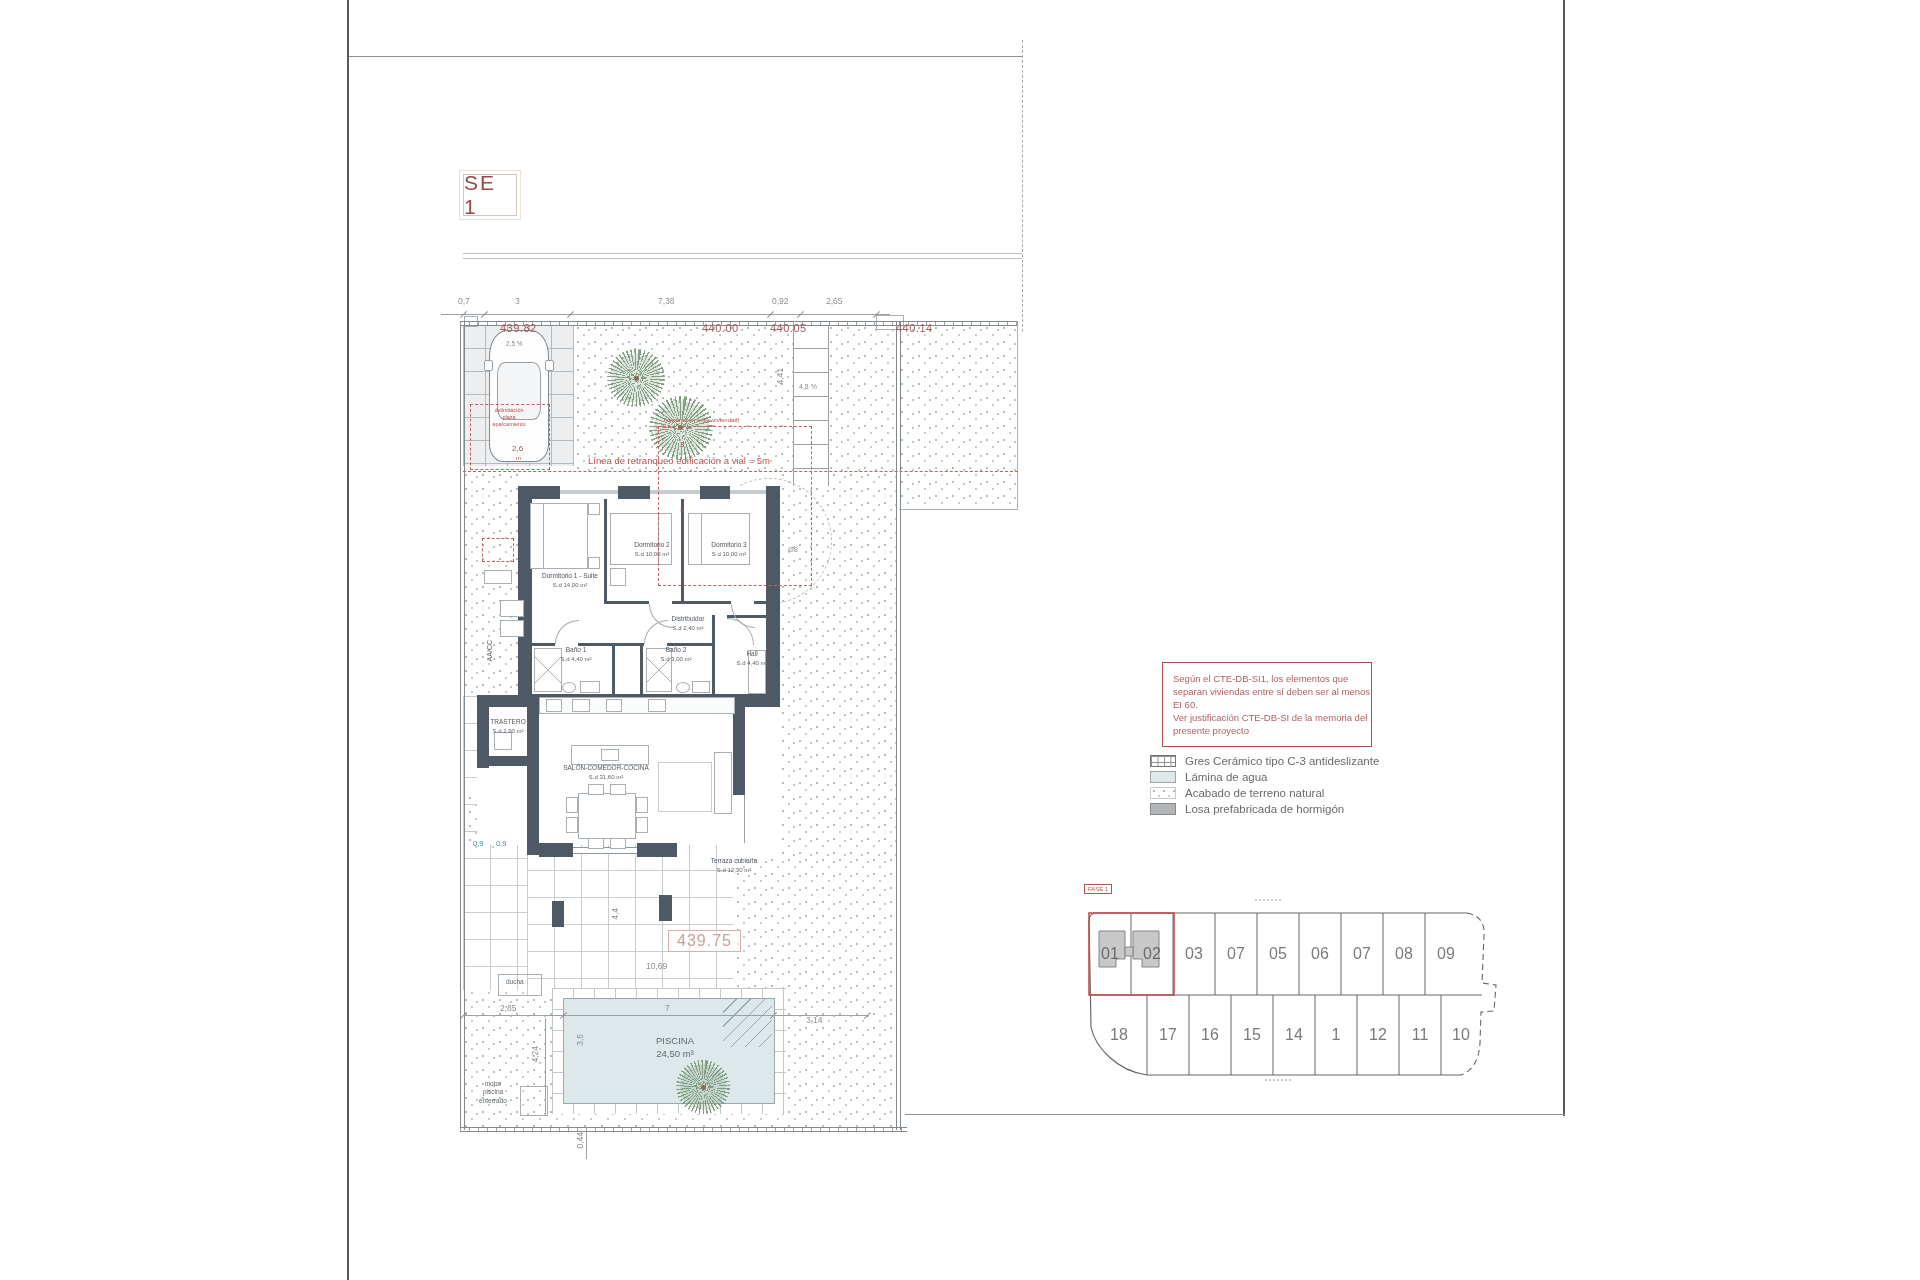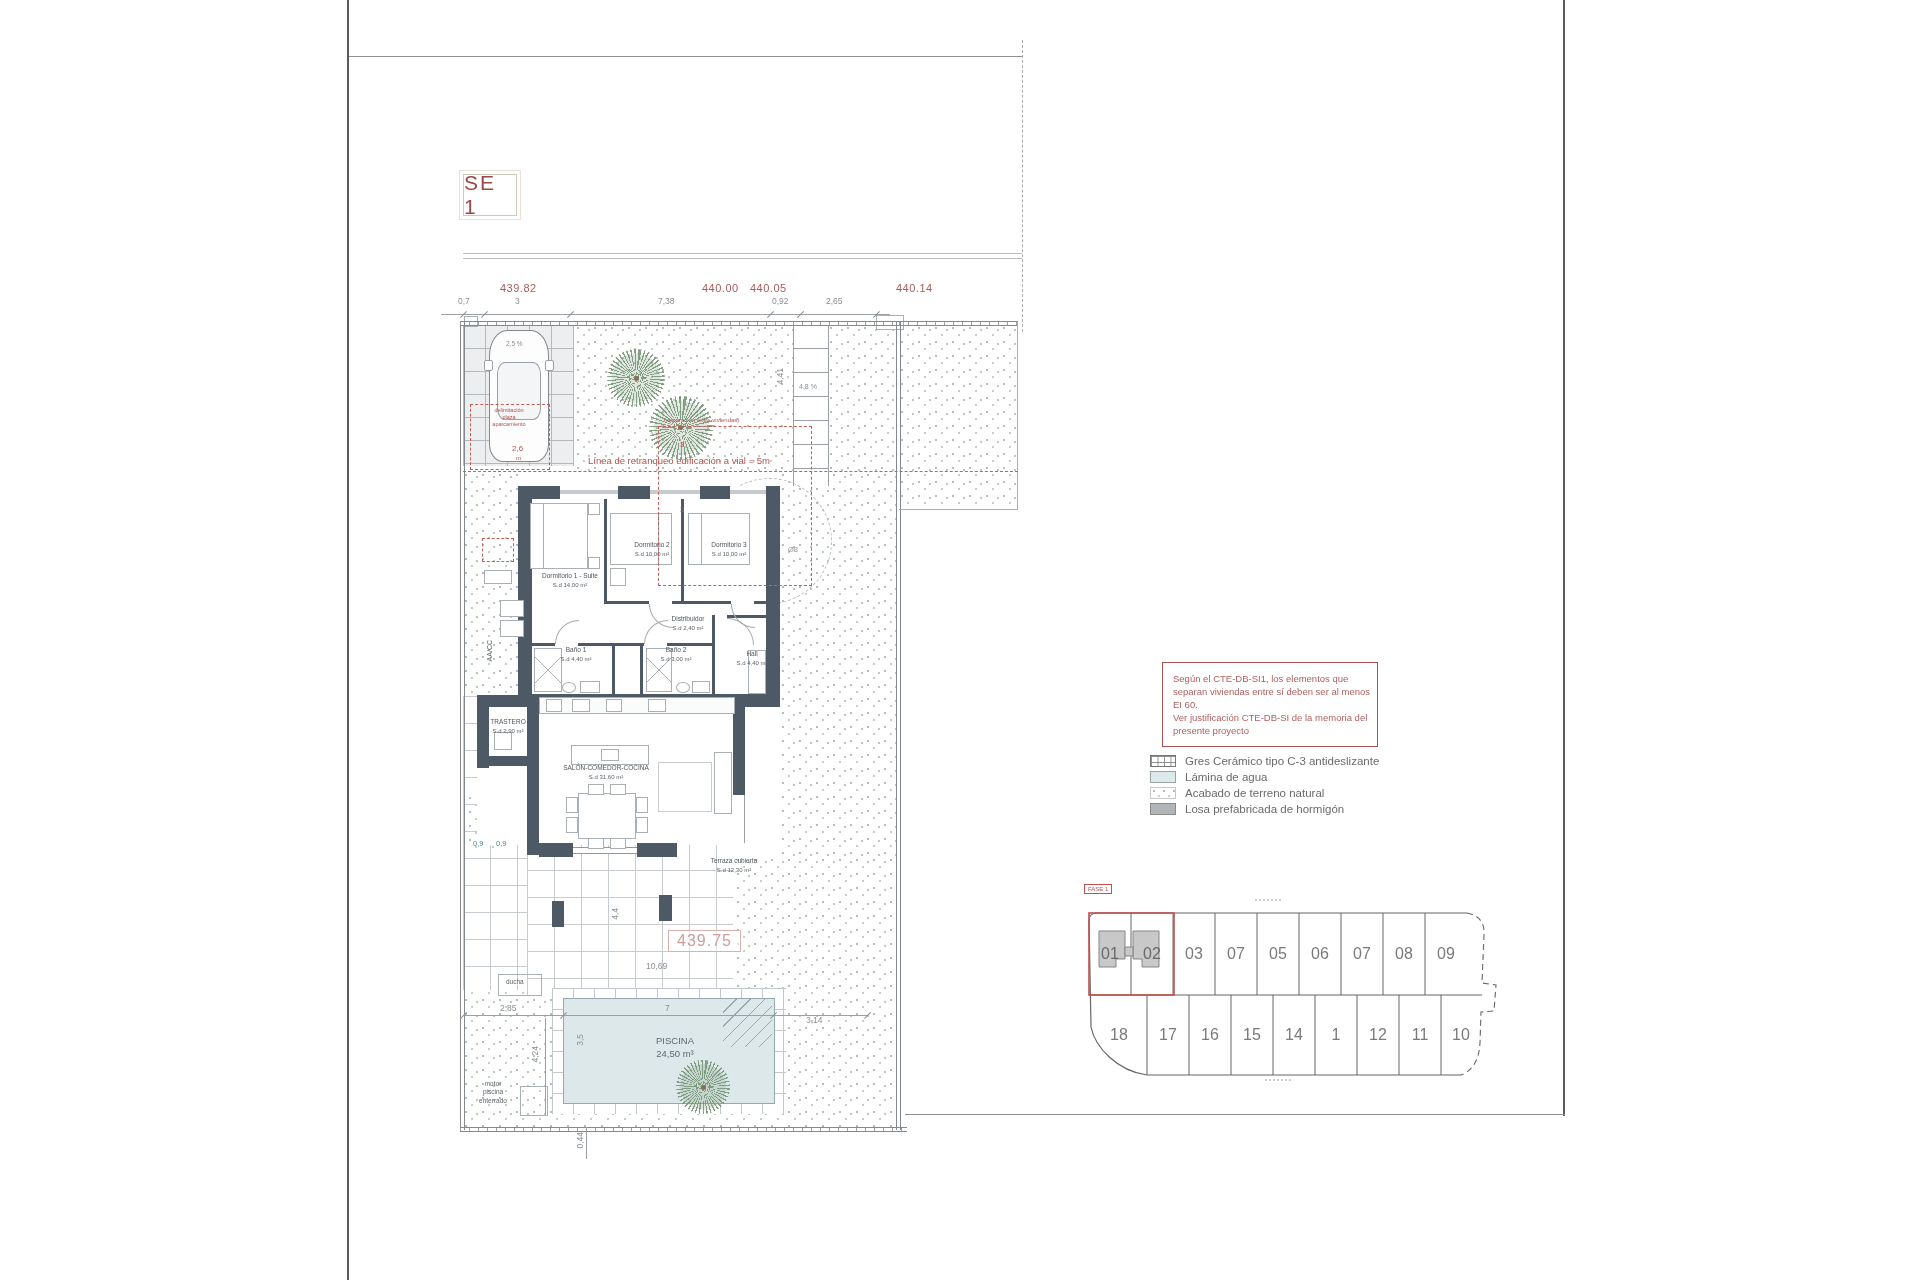--- a/index.html
+++ b/index.html
@@ -32,21 +32,21 @@
   .furn{position:absolute;border:1px solid #a9b0b5;background:#fff;z-index:12;}
   .oval{border-radius:50%;}
   .cross{background-image:linear-gradient(45deg, transparent 49.4%, #a9b0b5 49.4%, #a9b0b5 50.6%, transparent 50.6%),
                           linear-gradient(-45deg, transparent 49.4%, #a9b0b5 49.4%, #a9b0b5 50.6%, transparent 50.6%);}
   .arc{position:absolute;z-index:11;border:0 solid #a5acb1;}
   .dline{position:absolute;background:#9aa0a4;z-index:20;}
   .tick{position:absolute;width:1px;height:9px;background:#8a8f93;transform:rotate(45deg);z-index:21;}
   .dim{position:absolute;color:#8b9094;font-size:8.5px;z-index:30;white-space:nowrap;}
   .dimv{position:absolute;color:#8b9094;font-size:8.5px;z-index:30;white-space:nowrap;
         writing-mode:vertical-rl;transform:rotate(180deg);}
-  .elev{position:absolute;color:#a65b58;font-size:11px;letter-spacing:.5px;z-index:30;white-space:nowrap;}
+  .elev{position:absolute;color:#a65b58;font-size:11px;letter-spacing:.5px;z-index:30;white-space:nowrap;margin-top:40px;}
   .redtx{position:absolute;color:#b5524c;z-index:30;white-space:nowrap;}
   .teal{color:#3f8f8f;}
   .rdash{position:absolute;border:1px dashed #c4605a;z-index:24;}
   .gdash{position:absolute;border:1px dashed #b6bec2;z-index:6;}
   .rlabel{position:absolute;width:92px;text-align:center;color:#4e565e;line-height:1.35;z-index:32;}
   .rlabel .rn{font-size:6.5px;}
   .rlabel .ra{font-size:6px;color:#5c646b;}
   .tree{position:absolute;z-index:7;border-radius:50%;
     background:
       radial-gradient(circle, rgba(125,155,125,.25) 0 58%, transparent 62%),
@@ -62,21 +62,21 @@
   #pool-water{position:absolute;background:#dce8e9;border:1px solid #93a9ad;z-index:6;}
   #pool-stairs{position:absolute;z-index:7;
     background:repeating-linear-gradient(135deg, transparent 0 9px, #93a9ad 9px 10px);}
   #pool-label{position:absolute;z-index:30;text-align:center;color:#5d6973;font-size:9.5px;line-height:1.4;}
   #terrace-level{position:absolute;z-index:30;border:1px solid #d8b0ac;color:#c9a09b;
     font-size:16px;letter-spacing:1px;padding:1px 8px;background:rgba(255,255,255,.55);}
   
   #se-box{position:absolute;border:1px solid #cfc8bb;outline:1px solid #e7e1d6;outline-offset:3px;
     display:flex;align-items:center;justify-content:center;background:#fff;z-index:40;
     color:#9a4747;font-size:21px;letter-spacing:2px;}
-  #note-box{position:absolute;border:1.5px solid #a85050;padding:9px 6px 8px 10px;width:198px;
+  #note-box{position:absolute;border:1.5px solid #a85050;padding:9px 0 8px 10px;width:198px;
     color:#af5f5f;font-size:9.5px;line-height:1.38;z-index:40;background:#fff;}
   #note-box p{margin:0;}
   #note-box p + p{}
   
   #legend{position:absolute;z-index:40;}
   .lrow{display:flex;align-items:center;height:16px;}
   .lswatch{width:26px;height:12px;margin-right:9px;box-sizing:border-box;flex:0 0 auto;}
   .lsw-grid{border:1px solid #777;background-color:#fff;
     background-image:linear-gradient(#8f8f8f 1px, transparent 1px),linear-gradient(90deg,#8f8f8f 1px, transparent 1px);
     background-size:6.5px 6px;}
@@ -106,21 +106,21 @@
   <div class="abs" style="left:463px;top:253px;width:559px;height:4px;border-top:1px solid #bcbcbc;border-bottom:1px solid #bcbcbc;z-index:45;"></div>
   <div class="abs" style="left:1563px;top:0;width:2px;height:1116px;background:#5a5a5a;z-index:45;"></div>
   <div class="abs" style="left:905px;top:1114px;width:660px;height:1px;background:#8f8f8f;z-index:45;"></div>
 
   <div id="se-box" style="left:463px;top:174px;width:52px;height:40px;">
     <span>SE 1</span>
   </div>
 
   <span class="elev" style="left:500px;top:282px;">439.82</span>
   <span class="elev" style="left:702px;top:282px;">440.00</span>
-  <span class="elev" style="left:750px;top:282px;">440.05</span>
+  <span class="elev" style="left:770px;top:282px;">440.05</span>
   <span class="elev" style="left:896px;top:282px;">440.14</span>
   <span class="dim" style="left:458px;top:296px;">0,7</span>
   <span class="dim" style="left:515px;top:296px;">3</span>
   <span class="dim" style="left:658px;top:296px;">7,38</span>
   <span class="dim" style="left:772px;top:296px;">0,92</span>
   <span class="dim" style="left:826px;top:296px;">2,65</span>
   <div class="dline" style="left:441px;top:314px;width:449px;height:1px;"></div>
   <div class="tick" style="left:463px;top:310px;"></div>
   <div class="tick" style="left:484px;top:310px;"></div>
   <div class="tick" style="left:570px;top:310px;"></div>

